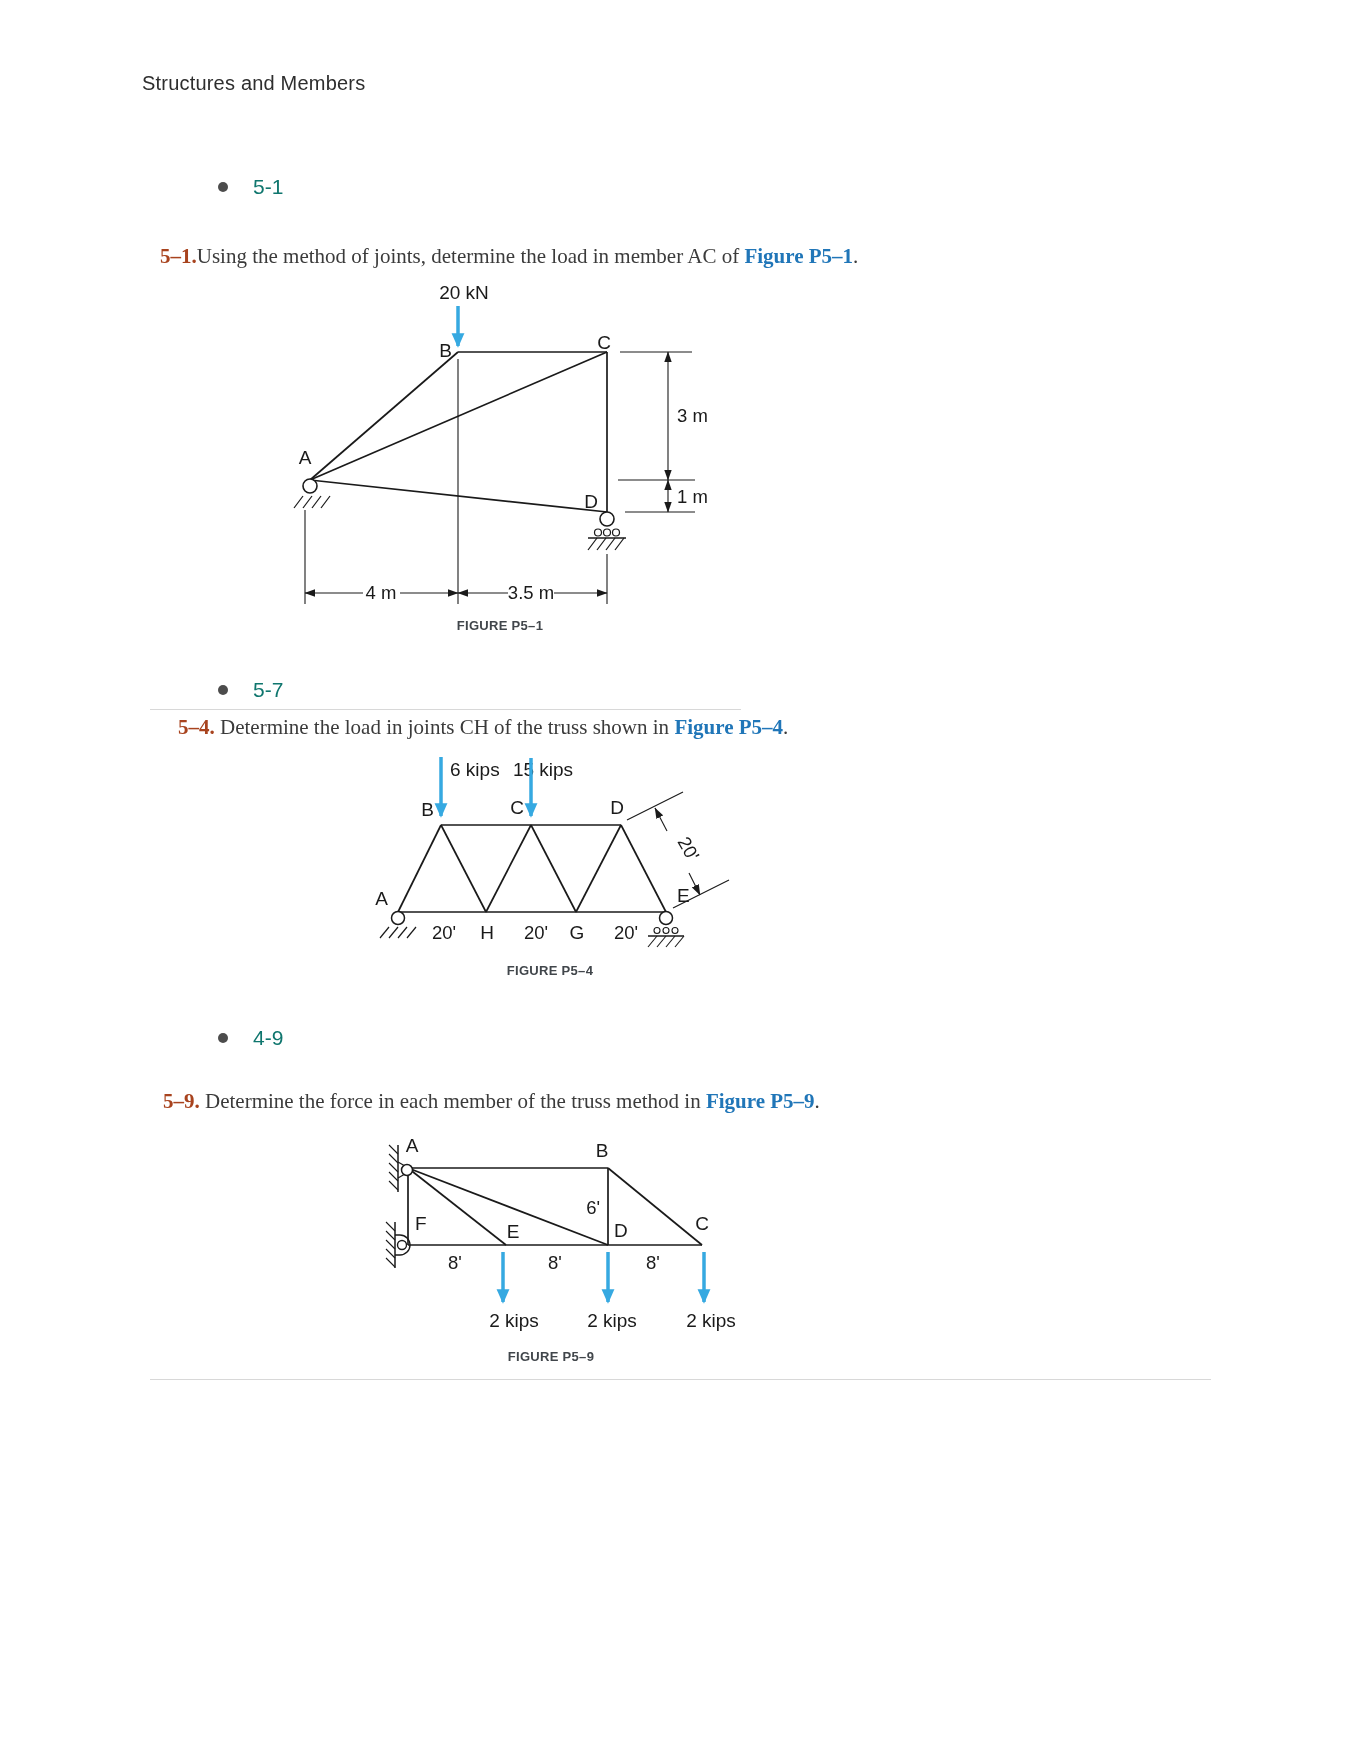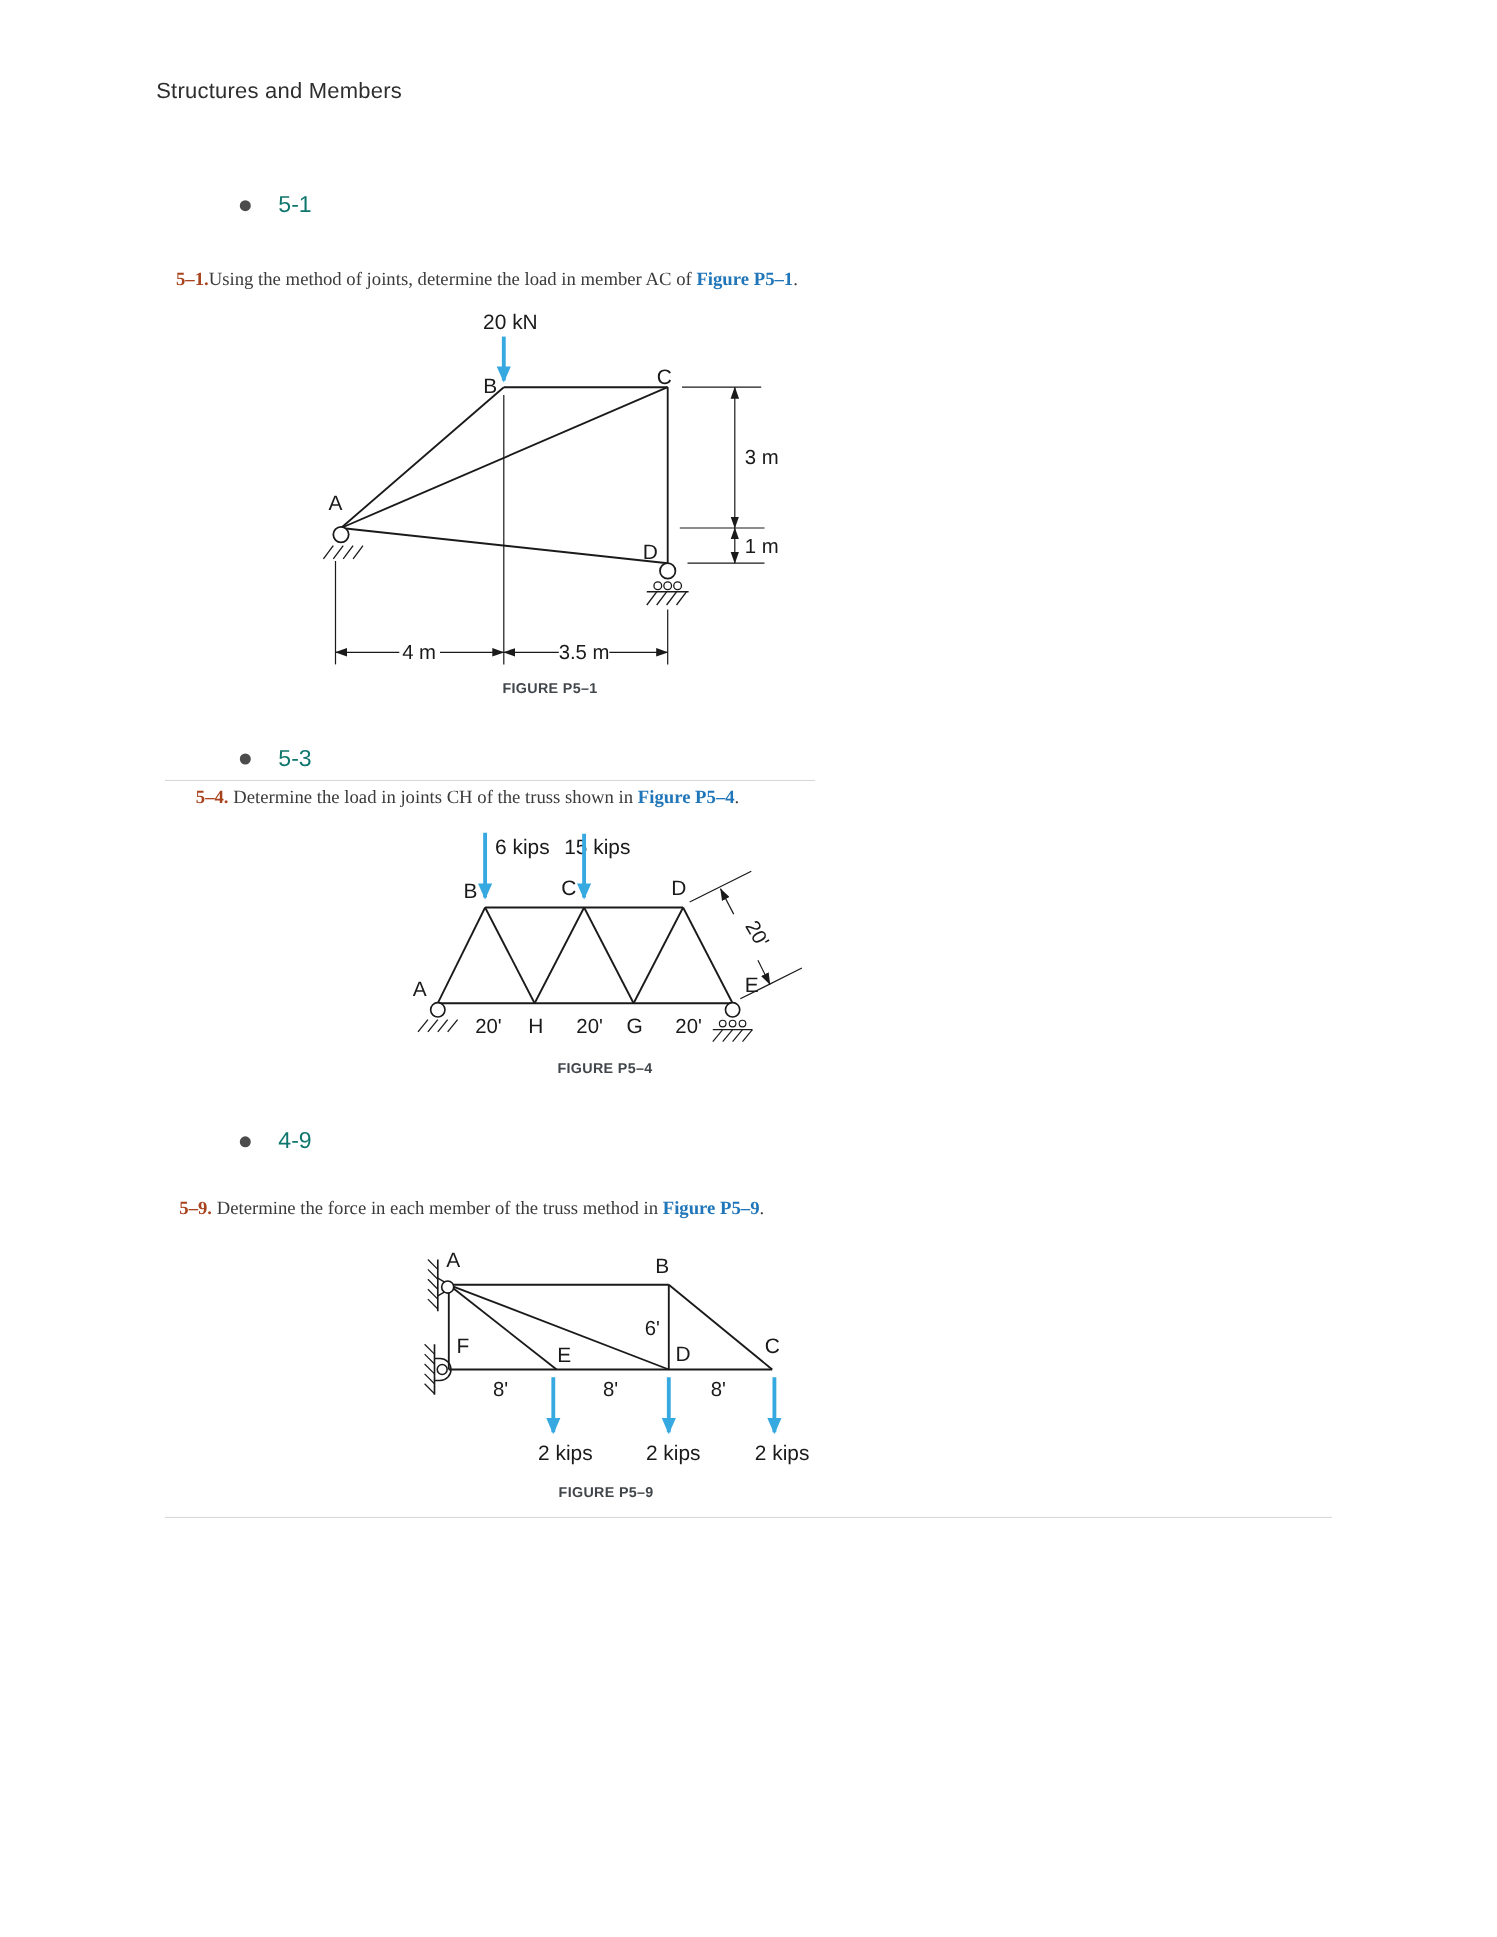--- a/index.html
+++ b/index.html
@@ -3,21 +3,21 @@
 <meta charset="utf-8">
 <style>
   * { margin:0; padding:0; box-sizing:border-box; }
   html,body { background:#ffffff; }
   body { font-family:"Liberation Sans", sans-serif; }
   .page { position:relative; width:1361px; height:1761px; background:#ffffff; overflow:hidden; }
   .page-title { position:absolute; left:142px; top:72px; font-size:20px; font-weight:400; color:#2e2e2e; letter-spacing:0.2px; }
   .bullet-item { position:absolute; left:218px; display:flex; align-items:center; gap:25px; height:26px; }
   .dot { width:10px; height:10px; border-radius:50%; background:#4c4c4c; flex:0 0 auto; }
   .bullet-label { font-size:21px; color:#0f766e; }
-  .problem { position:absolute; font-family:"Liberation Serif", serif; font-size:17px; color:#3b3b3b; white-space:nowrap; }
+  .problem { position:absolute; font-family:"Liberation Serif", serif; font-size:21px; color:#3b3b3b; white-space:nowrap; }
   .pnum { font-weight:bold; color:#a8431e; }
   .figlink { font-weight:bold; color:#2076b8; text-decoration:none; cursor:pointer; }
   .figure { position:absolute; }
   .caption { position:absolute; text-align:center; font-size:13px; font-weight:bold; color:#41464b; letter-spacing:0.3px; }
   .hr { position:absolute; height:1px; background:#d8d8d8; }
   svg { display:block; }
   svg text { font-family:"Liberation Sans", sans-serif; fill:#1a1a1a; }
   text.n { font-size:19px; }
   text.d { font-size:18.5px; }
 </style>
@@ -107,21 +107,21 @@
       <text class="d" x="101" y="319" text-anchor="middle">4 m</text>
       <text class="d" x="251" y="319" text-anchor="middle">3.5 m</text>
       <text class="d" x="397" y="142">3 m</text>
       <text class="d" x="397" y="223">1 m</text>
     </svg>
   </div>
   <div class="caption" style="left:270px; top:618px; width:460px">FIGURE P5–1</div>
 
   <div class="bullet-item" style="top:677px">
     <span class="dot"></span>
-    <span class="bullet-label">5-3</span>
+    <span class="bullet-label">5-7</span>
   </div>
 
   <div class="hr" style="left:150px; top:709px; width:591px"></div>
 
   <p class="problem" style="left:178px; top:715px"><span class="pnum">5–4.</span>
     <span>Determine the load in joints CH of the truss shown in</span>
     <a class="figlink">Figure P5–4</a><span>.</span></p>
 
   <div class="figure" style="left:360px; top:745px; width:380px; height:215px">
     <svg width="380" height="215" viewBox="0 0 380 215">

